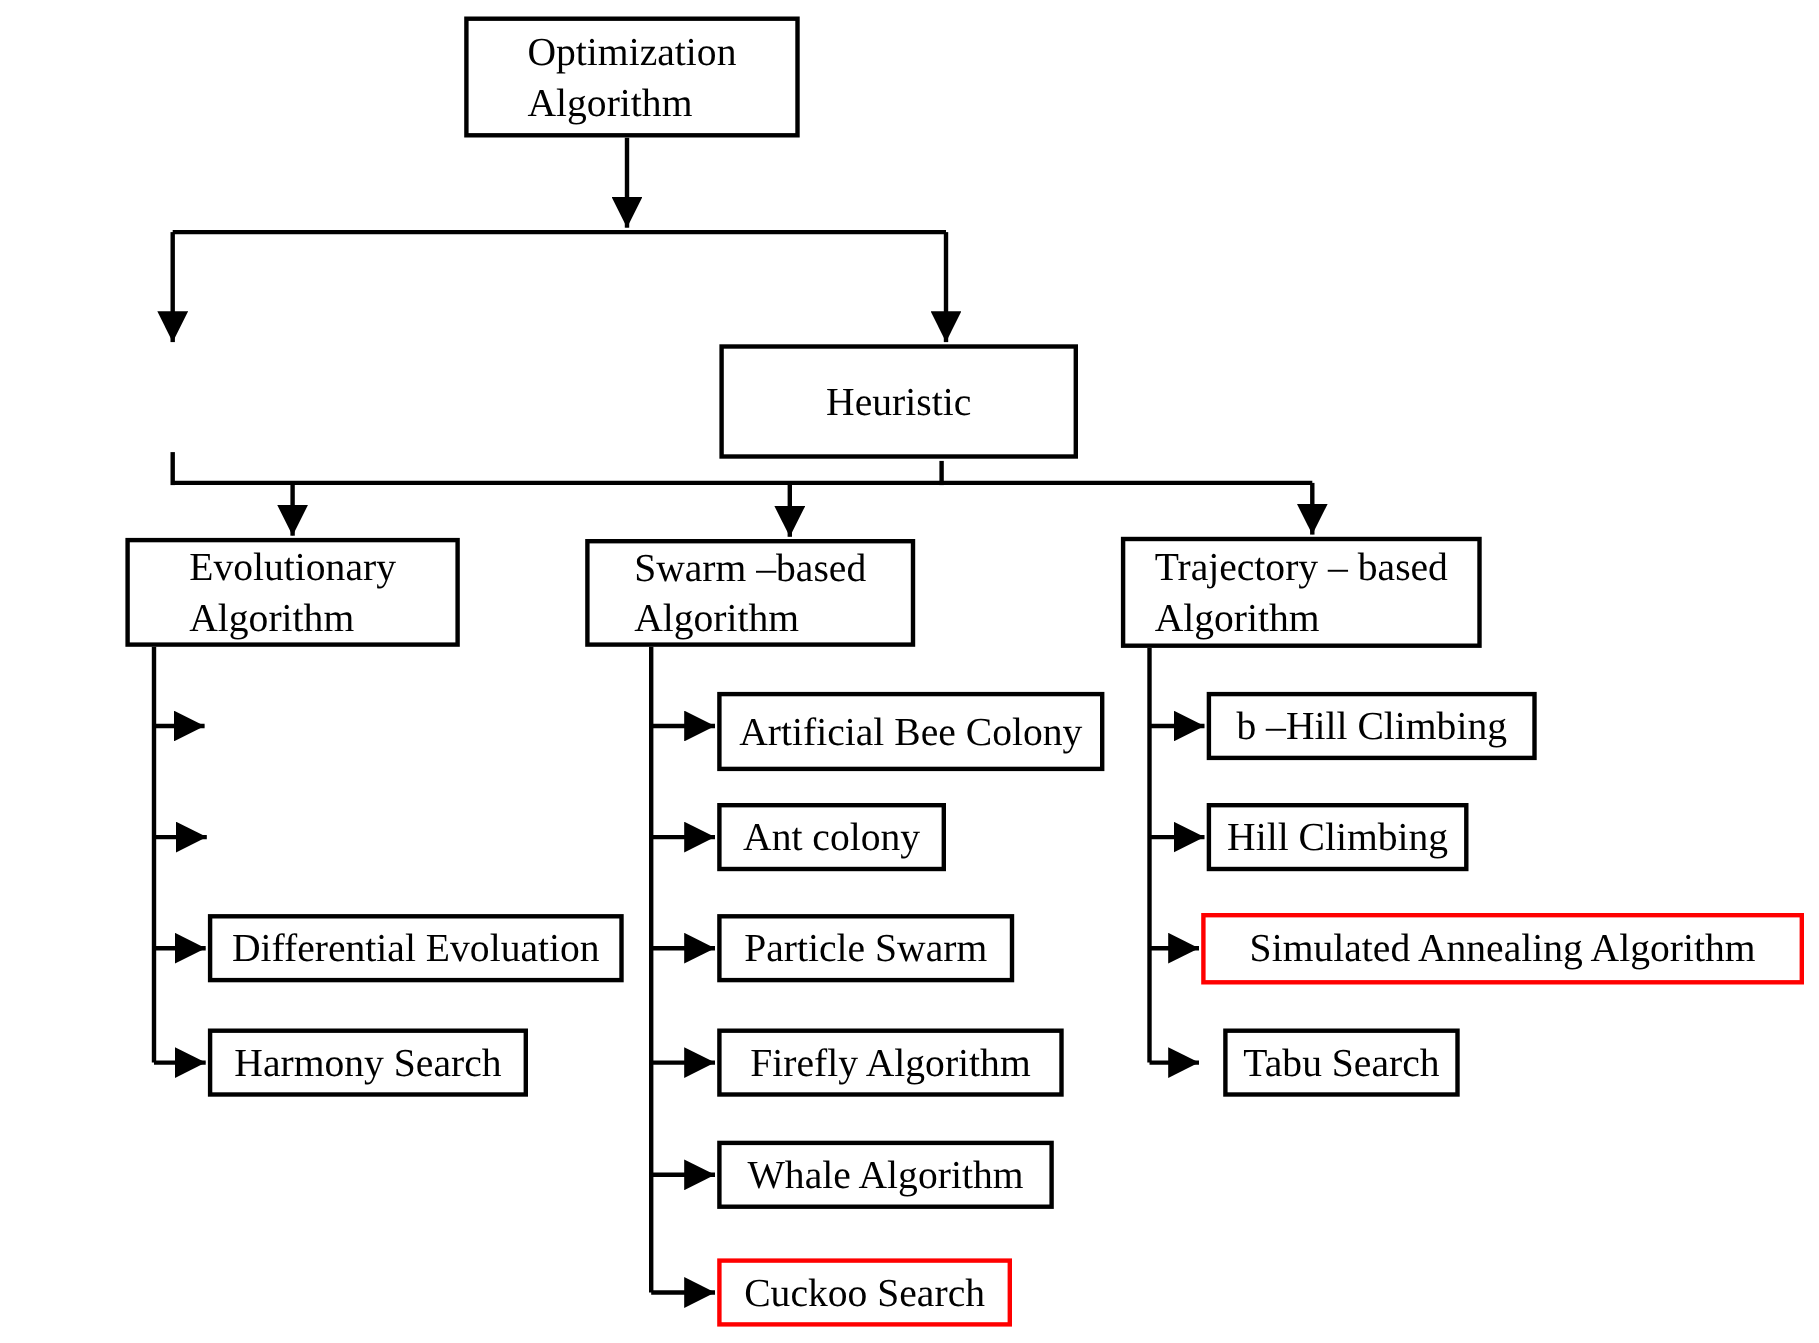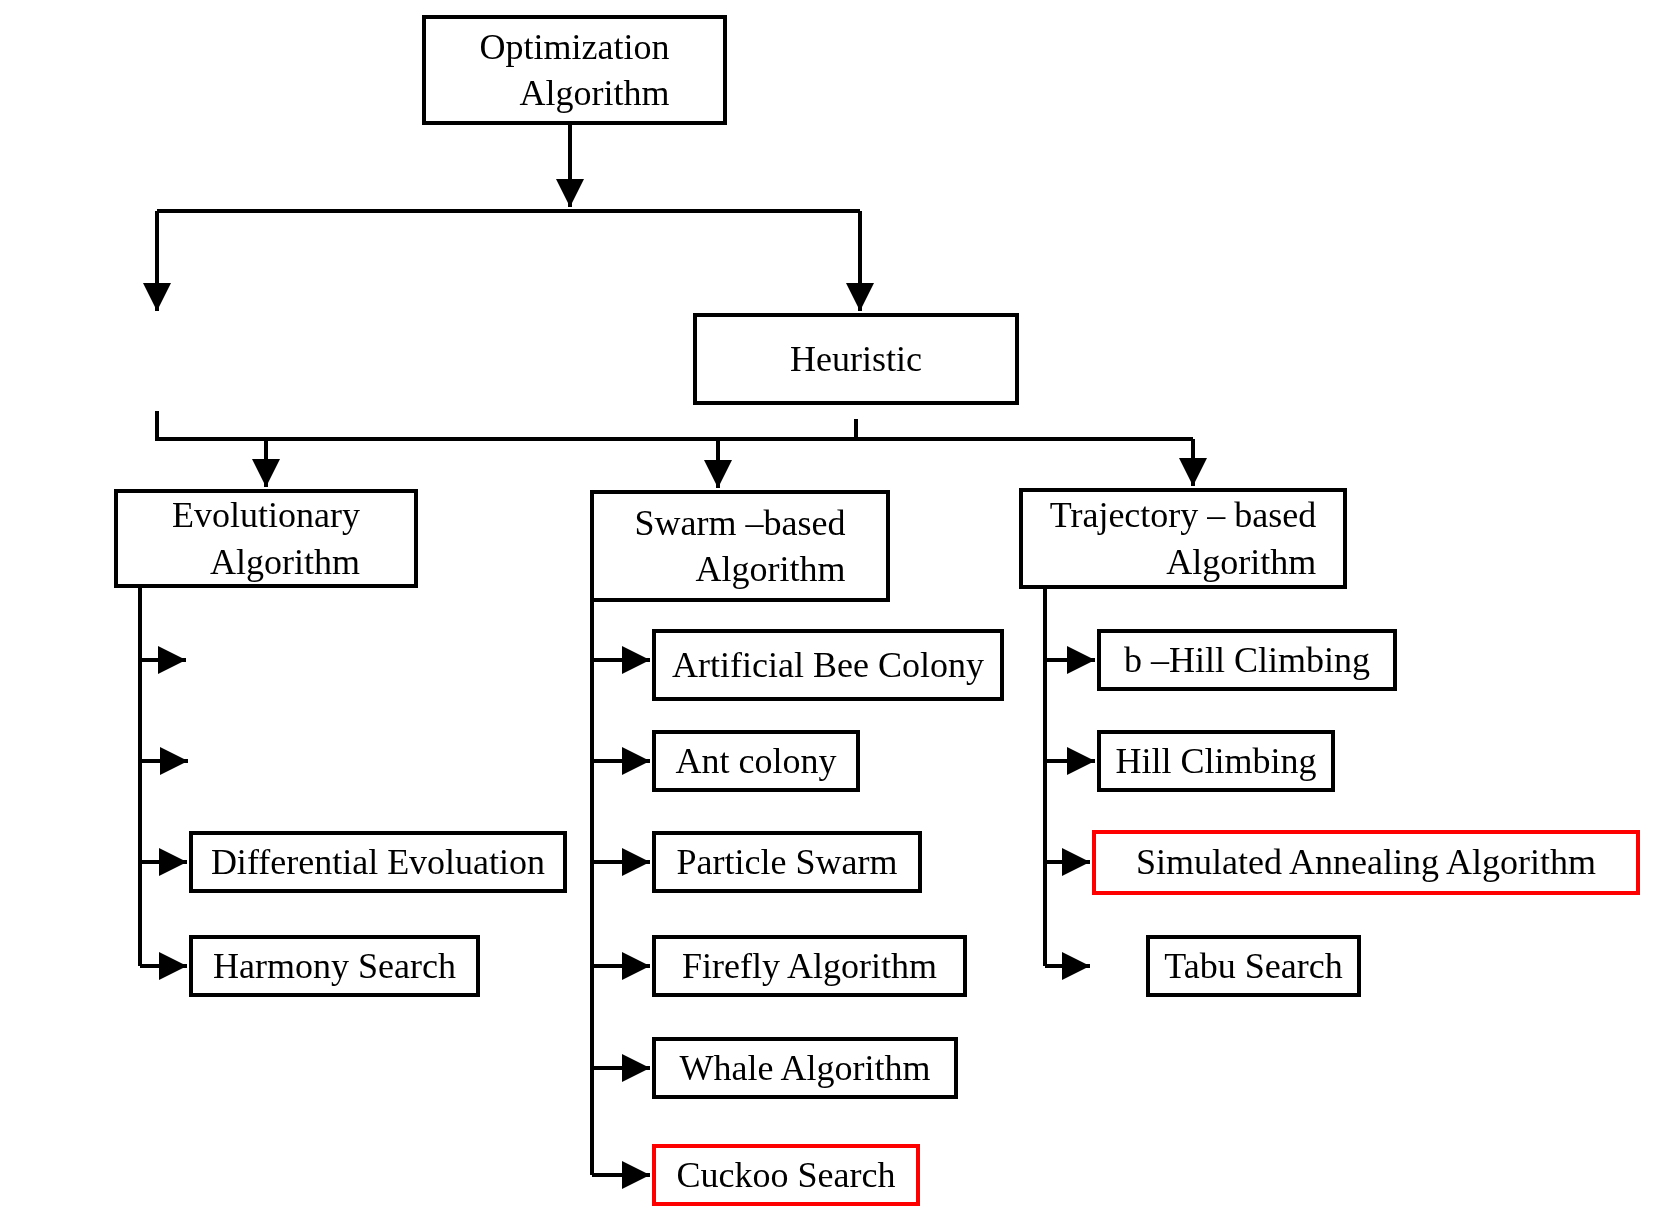--- a/index.html
+++ b/index.html
@@ -23,21 +23,21 @@
     fill: none;
   }
   .node {
     position: absolute;
     box-sizing: border-box;
     border: 4px solid #000000;
     background: #ffffff;
     display: flex;
     align-items: center;
     justify-content: center;
-    text-align: right;
+    text-align: left;
     font-size: 36px;
     line-height: 1.28;
     white-space: pre-line;
   }
   .node.hl { border-color: #ff0000; }
 </style>
 </head>
 <body>
 
 <div id="stage">
@@ -78,37 +78,37 @@
     <path d="M1045,587 V966"></path>
     <path d="M1045,660 H1095" marker-end="url(#arrow)"></path>
     <path d="M1045,761 H1095" marker-end="url(#arrow)"></path>
     <path d="M1045,862 H1090" marker-end="url(#arrow)"></path>
     <path d="M1045,966 H1090" marker-end="url(#arrow)"></path>
   </svg>
 
   <div class="node" style="left:422px;top:15px;width:305px;height:110px">Optimization
 Algorithm</div>
 
-  <div class="node" style="left:693px;top:313px;width:326px;height:92px">Heuristic</div>
+  <div class="node" style="left:654px;top:313px;width:326px;height:104px">Heuristic</div>
 
   <div class="node" style="left:114px;top:489px;width:304px;height:99px">Evolutionary
 Algorithm</div>
-  <div class="node" style="left:590px;top:490px;width:300px;height:112px">Swarm –based
+  <div class="node" style="left:532px;top:490px;width:300px;height:98px">Swarm –based
 Algorithm</div>
   <div class="node" style="left:1019px;top:488px;width:328px;height:101px">Trajectory – based
 Algorithm</div>
 
   <div class="node" style="left:189px;top:935px;width:291px;height:62px">Harmony Search</div>
   <div class="node" style="left:189px;top:831px;width:378px;height:62px">Differential Evoluation</div>
 
   <div class="node" style="left:652px;top:629px;width:352px;height:72px">Artificial Bee Colony</div>
   <div class="node" style="left:652px;top:730px;width:208px;height:62px">Ant colony</div>
   <div class="node" style="left:652px;top:831px;width:270px;height:62px">Particle Swarm</div>
   <div class="node" style="left:652px;top:935px;width:315px;height:62px">Firefly Algorithm</div>
   <div class="node" style="left:652px;top:1037px;width:306px;height:62px">Whale Algorithm</div>
   <div class="node hl" style="left:652px;top:1144px;width:268px;height:62px">Cuckoo Search</div>
 
   <div class="node" style="left:1097px;top:730px;width:238px;height:62px">Hill Climbing</div>
   <div class="node" style="left:1097px;top:629px;width:300px;height:62px">b –Hill Climbing</div>
   <div class="node hl" style="left:1092px;top:830px;width:548px;height:65px">Simulated Annealing Algorithm</div>
-  <div class="node" style="left:1146px;top:935px;width:215px;height:62px">Tabu Search</div>
+  <div class="node" style="left:1112px;top:935px;width:215px;height:62px">Tabu Search</div>
 
 </div>
 
 </body></html>

